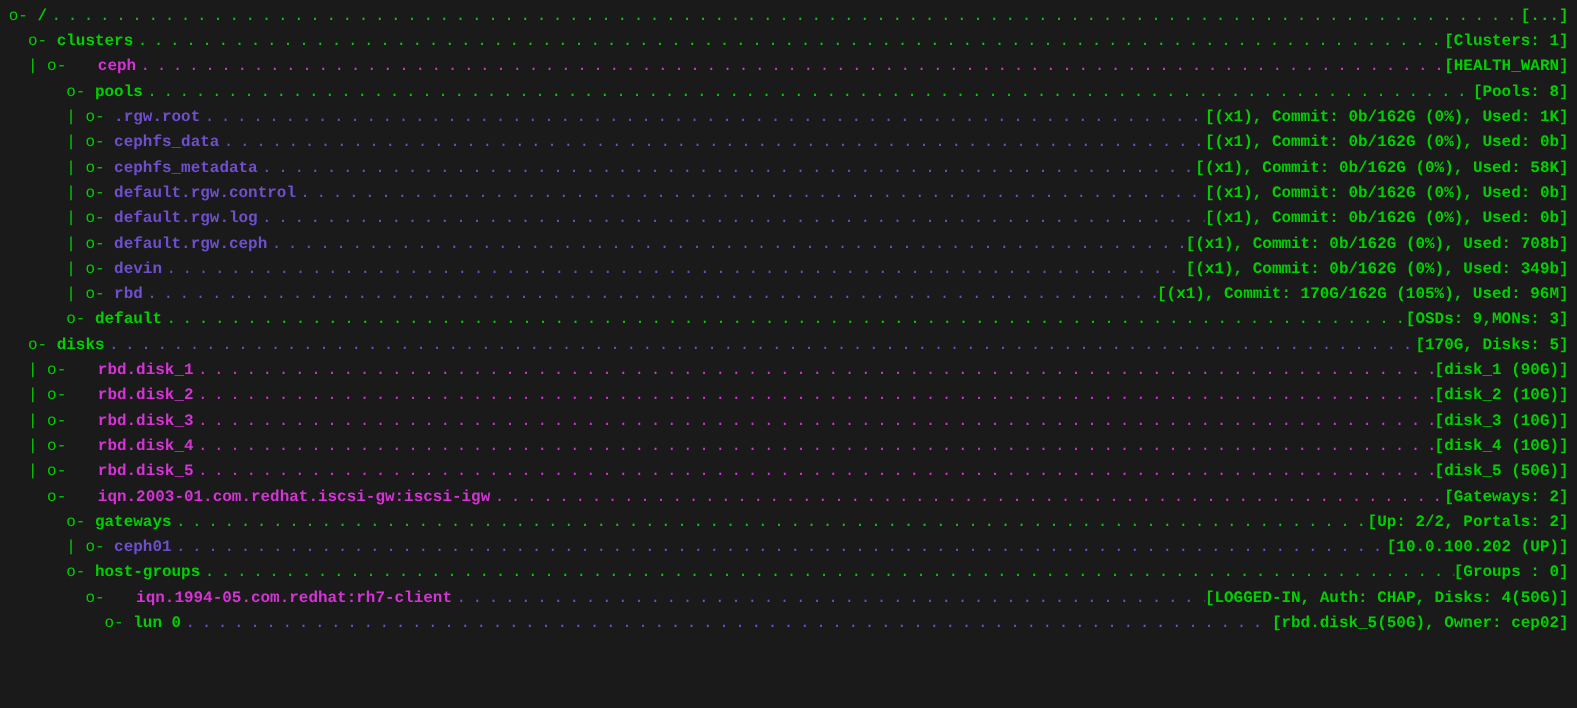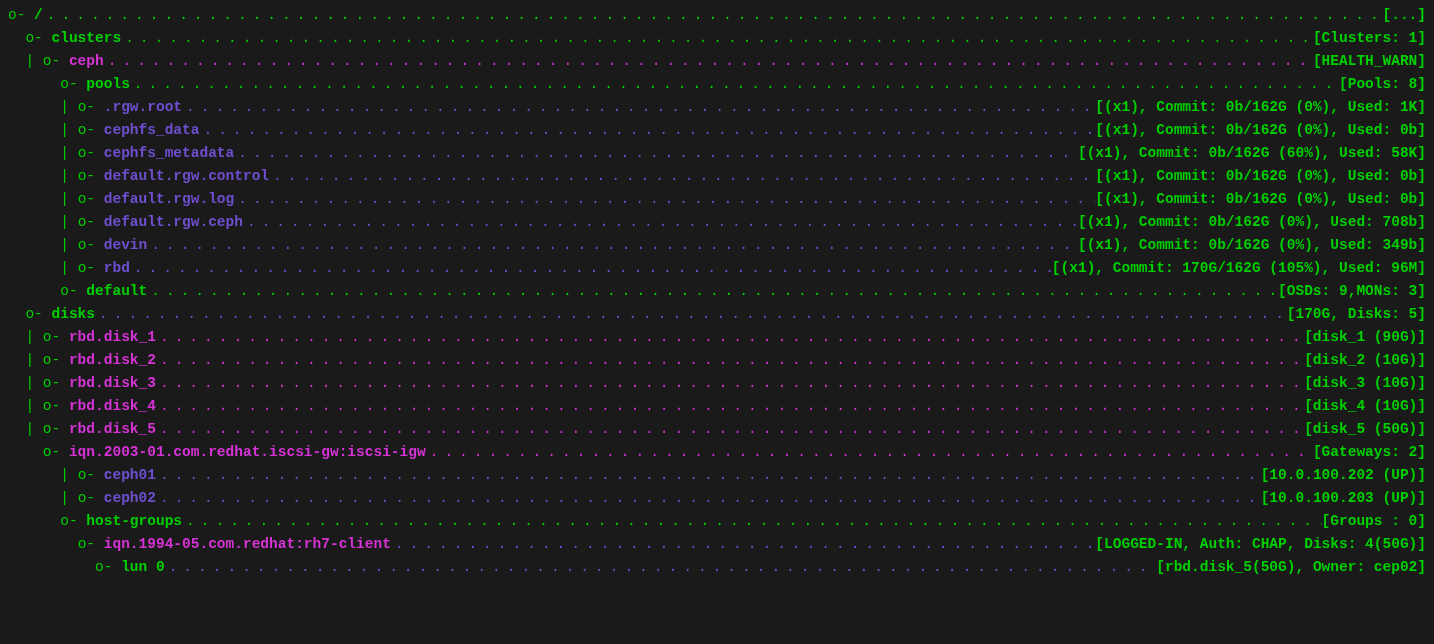--- a/index.html
+++ b/index.html
@@ -38,46 +38,46 @@
     white-space: nowrap;
   }
   .dots-green::before { color: #00d000; }
   .dots-magenta::before { color: #d633d6; }
   .dots-violet::before { color: #6f4fcf; }
   .right {
     flex: 0 0 auto;
     color: #00d000;
   }
   .green   { color: #00d000; }
-  .magenta { color: #d633d6; }
+  .magenta { color: #d633d6; margin-left: 20px; }
   .violet  { color: #6f4fcf; }
   .bold    { font-weight: bold; }
 </style>
 </head>
 <body>
 
 <div id="tree">
     <div class="row"><span class="left"><span class="green"></span><span class="green">o- </span><span class="green bold">/</span></span><span class="dots dots-green"></span><span class="right green bold">[...]</span></div>
     <div class="row"><span class="left"><span class="green">  </span><span class="green">o- </span><span class="green bold">clusters</span></span><span class="dots dots-green"></span><span class="right green bold">[Clusters: 1]</span></div>
     <div class="row"><span class="left"><span class="green">  | </span><span class="green">o- </span><span class="magenta bold">ceph</span></span><span class="dots dots-magenta"></span><span class="right green bold">[HEALTH_WARN]</span></div>
     <div class="row"><span class="left"><span class="green">      </span><span class="green">o- </span><span class="green bold">pools</span></span><span class="dots dots-green"></span><span class="right green bold">[Pools: 8]</span></div>
     <div class="row"><span class="left"><span class="green">      | </span><span class="green">o- </span><span class="violet bold">.rgw.root</span></span><span class="dots dots-violet"></span><span class="right green bold">[(x1), Commit: 0b/162G (0%), Used: 1K]</span></div>
     <div class="row"><span class="left"><span class="green">      | </span><span class="green">o- </span><span class="violet bold">cephfs_data</span></span><span class="dots dots-violet"></span><span class="right green bold">[(x1), Commit: 0b/162G (0%), Used: 0b]</span></div>
-    <div class="row"><span class="left"><span class="green">      | </span><span class="green">o- </span><span class="violet bold">cephfs_metadata</span></span><span class="dots dots-violet"></span><span class="right green bold">[(x1), Commit: 0b/162G (60%), Used: 58K]</span></div>
+    <div class="row"><span class="left"><span class="green">      | </span><span class="green">o- </span><span class="violet bold">cephfs_metadata</span></span><span class="dots dots-violet"></span><span class="right green bold">[(x1), Commit: 0b/162G (0%), Used: 58K]</span></div>
     <div class="row"><span class="left"><span class="green">      | </span><span class="green">o- </span><span class="violet bold">default.rgw.control</span></span><span class="dots dots-violet"></span><span class="right green bold">[(x1), Commit: 0b/162G (0%), Used: 0b]</span></div>
     <div class="row"><span class="left"><span class="green">      | </span><span class="green">o- </span><span class="violet bold">default.rgw.log</span></span><span class="dots dots-violet"></span><span class="right green bold">[(x1), Commit: 0b/162G (0%), Used: 0b]</span></div>
     <div class="row"><span class="left"><span class="green">      | </span><span class="green">o- </span><span class="violet bold">default.rgw.ceph</span></span><span class="dots dots-violet"></span><span class="right green bold">[(x1), Commit: 0b/162G (0%), Used: 708b]</span></div>
     <div class="row"><span class="left"><span class="green">      | </span><span class="green">o- </span><span class="violet bold">devin</span></span><span class="dots dots-violet"></span><span class="right green bold">[(x1), Commit: 0b/162G (0%), Used: 349b]</span></div>
     <div class="row"><span class="left"><span class="green">      | </span><span class="green">o- </span><span class="violet bold">rbd</span></span><span class="dots dots-violet"></span><span class="right green bold">[(x1), Commit: 170G/162G (105%), Used: 96M]</span></div>
     <div class="row"><span class="left"><span class="green">      </span><span class="green">o- </span><span class="green bold">default</span></span><span class="dots dots-green"></span><span class="right green bold">[OSDs: 9,MONs: 3]</span></div>
     <div class="row"><span class="left"><span class="green">  </span><span class="green">o- </span><span class="green bold">disks</span></span><span class="dots dots-violet"></span><span class="right green bold">[170G, Disks: 5]</span></div>
     <div class="row"><span class="left"><span class="green">  | </span><span class="green">o- </span><span class="magenta bold">rbd.disk_1</span></span><span class="dots dots-magenta"></span><span class="right green bold">[disk_1 (90G)]</span></div>
     <div class="row"><span class="left"><span class="green">  | </span><span class="green">o- </span><span class="magenta bold">rbd.disk_2</span></span><span class="dots dots-magenta"></span><span class="right green bold">[disk_2 (10G)]</span></div>
     <div class="row"><span class="left"><span class="green">  | </span><span class="green">o- </span><span class="magenta bold">rbd.disk_3</span></span><span class="dots dots-magenta"></span><span class="right green bold">[disk_3 (10G)]</span></div>
     <div class="row"><span class="left"><span class="green">  | </span><span class="green">o- </span><span class="magenta bold">rbd.disk_4</span></span><span class="dots dots-magenta"></span><span class="right green bold">[disk_4 (10G)]</span></div>
     <div class="row"><span class="left"><span class="green">  | </span><span class="green">o- </span><span class="magenta bold">rbd.disk_5</span></span><span class="dots dots-magenta"></span><span class="right green bold">[disk_5 (50G)]</span></div>
     <div class="row"><span class="left"><span class="green">    </span><span class="green">o- </span><span class="magenta bold">iqn.2003-01.com.redhat.iscsi-gw:iscsi-igw</span></span><span class="dots dots-magenta"></span><span class="right green bold">[Gateways: 2]</span></div>
+    <div class="row"><span class="left"><span class="green">      </span><span class="green">o- </span><span class="green bold">gateways</span></span><span class="dots dots-green"></span><span class="right green bold">[Up: 2/2, Portals: 2]</span></div>
     <div class="row"><span class="left"><span class="green">      | </span><span class="green">o- </span><span class="violet bold">ceph01</span></span><span class="dots dots-violet"></span><span class="right green bold">[10.0.100.202 (UP)]</span></div>
-    <div class="row"><span class="left"><span class="green">      | </span><span class="green">o- </span><span class="violet bold">ceph02</span></span><span class="dots dots-violet"></span><span class="right green bold">[10.0.100.203 (UP)]</span></div>
     <div class="row"><span class="left"><span class="green">      </span><span class="green">o- </span><span class="green bold">host-groups</span></span><span class="dots dots-green"></span><span class="right green bold">[Groups : 0]</span></div>
     <div class="row"><span class="left"><span class="green">        </span><span class="green">o- </span><span class="magenta bold">iqn.1994-05.com.redhat:rh7-client</span></span><span class="dots dots-violet"></span><span class="right green bold">[LOGGED-IN, Auth: CHAP, Disks: 4(50G)]</span></div>
     <div class="row"><span class="left"><span class="green">          </span><span class="green">o- </span><span class="green bold">lun 0</span></span><span class="dots dots-violet"></span><span class="right green bold">[rbd.disk_5(50G), Owner: cep02]</span></div>
   </div>
 
 </body></html>

